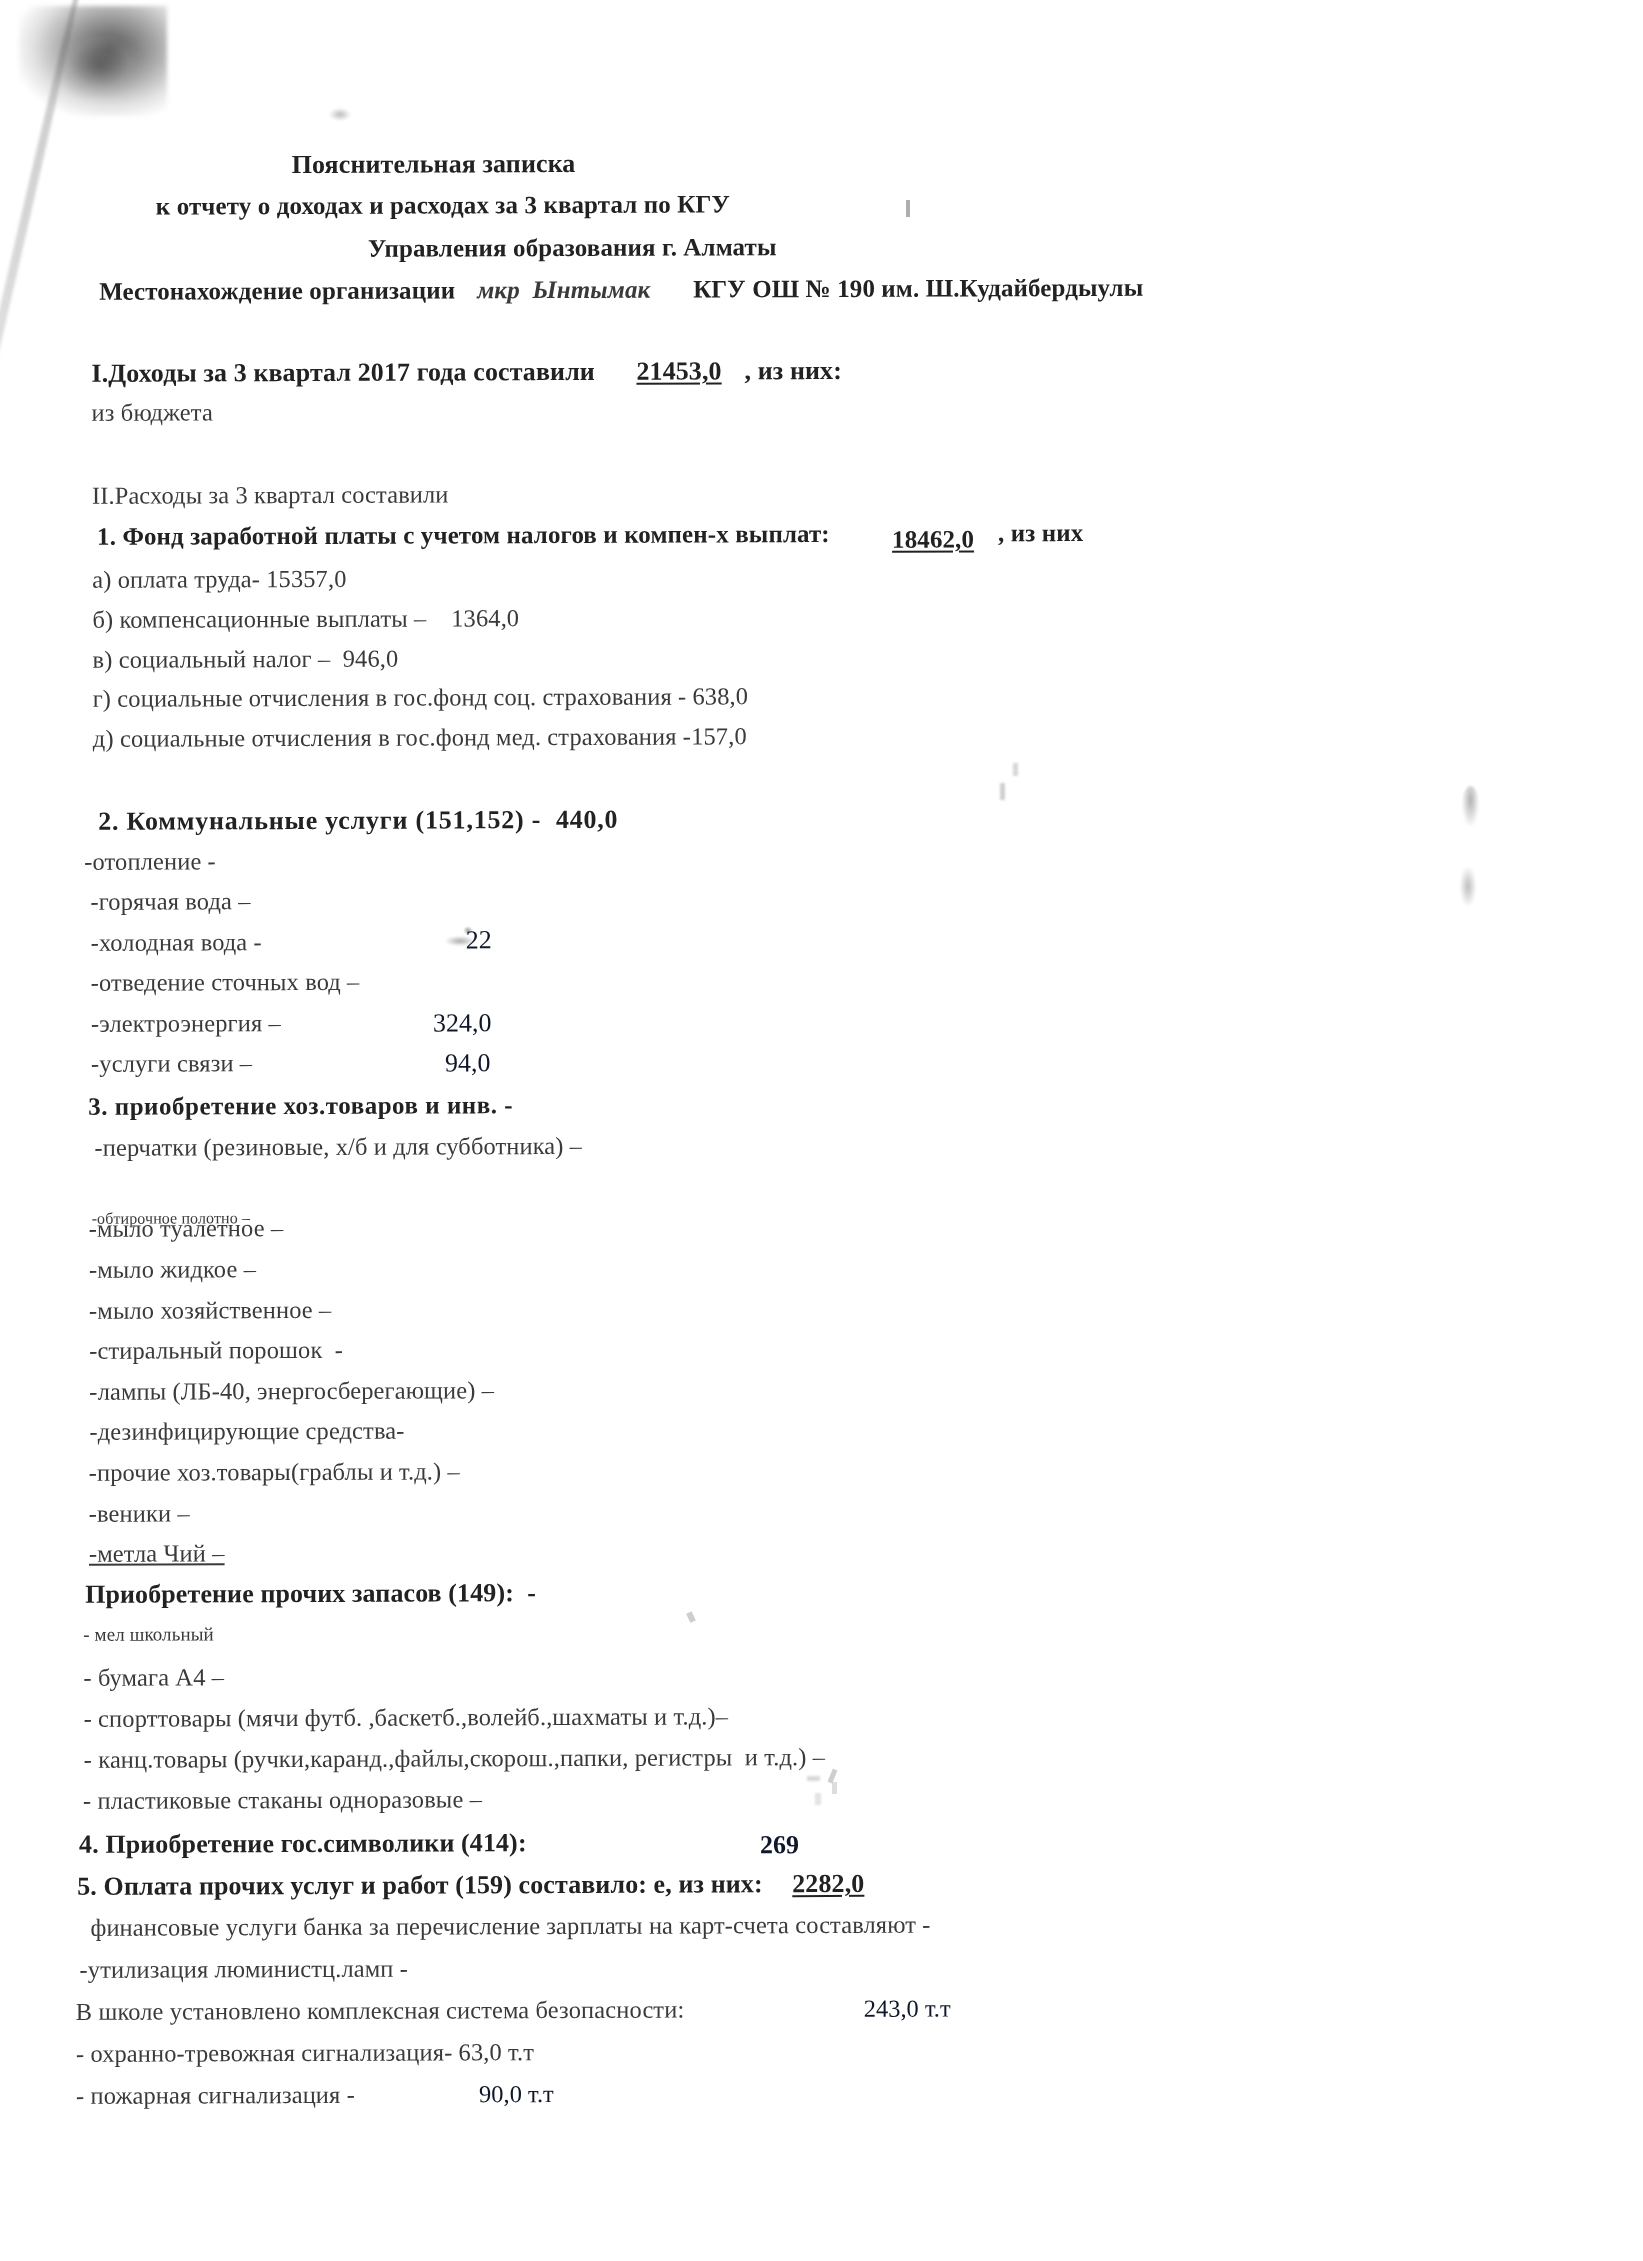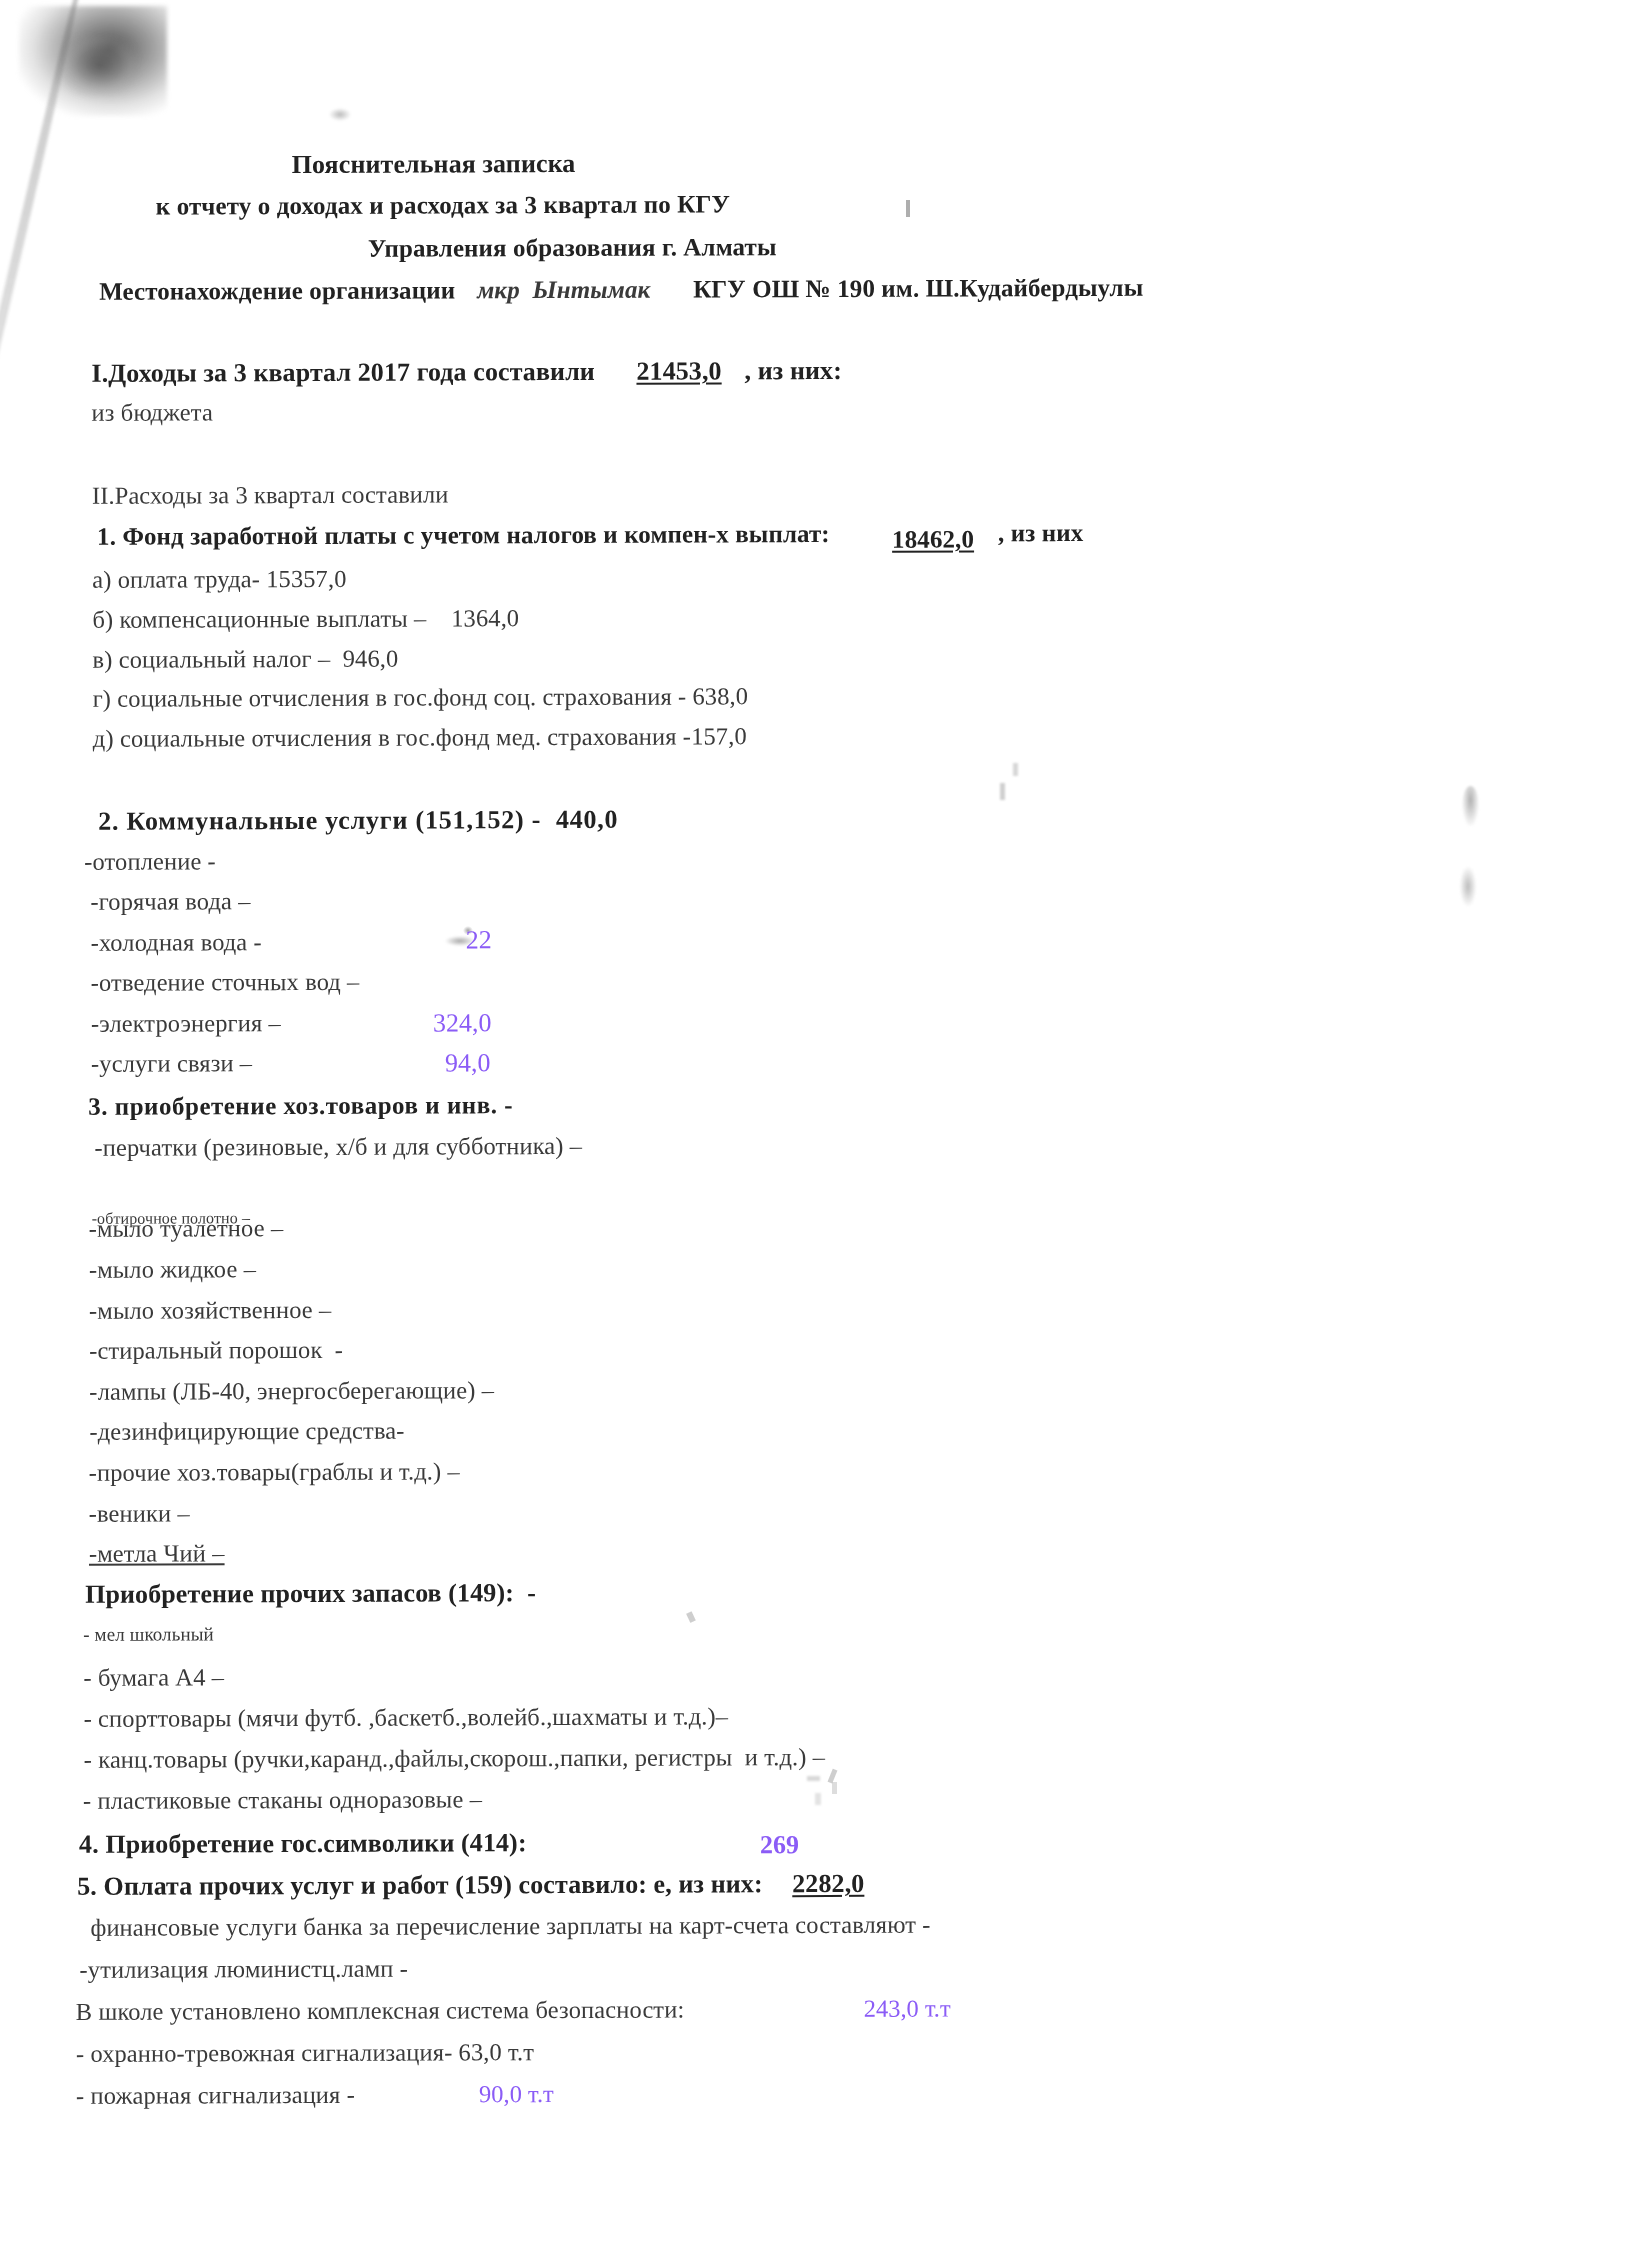--- a/index.html
+++ b/index.html
@@ -139,21 +139,21 @@
   .ln {
     position: absolute;
     white-space: pre;
     line-height: 1;
     letter-spacing: 0.1px;
     color: #3a3a3a;
   }
   .b { font-weight: bold; color: #222; }
   .bi { font-weight: bold; font-style: italic; }
   .u { text-decoration: underline; text-underline-offset: 2.6px; }
-  .num { position: absolute; white-space: pre; line-height: 1; color: #8b5cf6; }
+  .num { position: absolute; white-space: pre; line-height: 1; color: #0f172a; }
 
   
   #text-layer { transform: rotate(-0.22deg); transform-origin: 50% 0%; }
 </style>
 </head>
 <body>
 
 <div id="page">
 
   <div class="artifact" id="scan-edge-line"></div>

